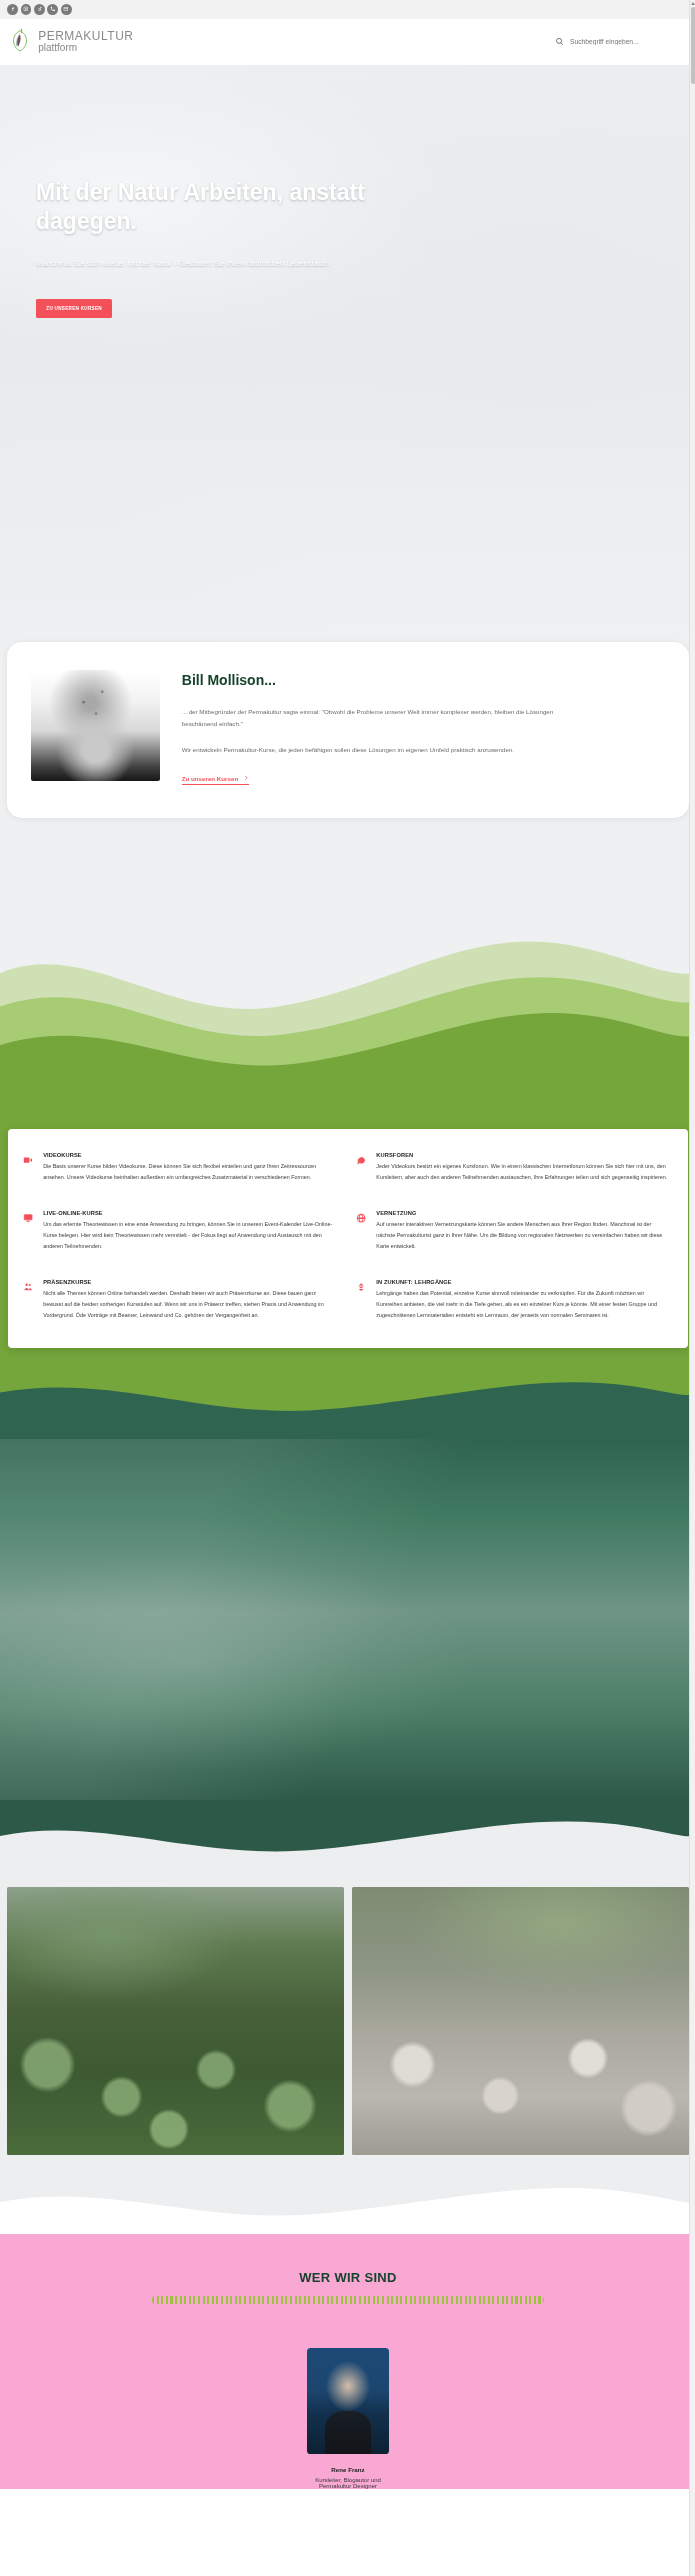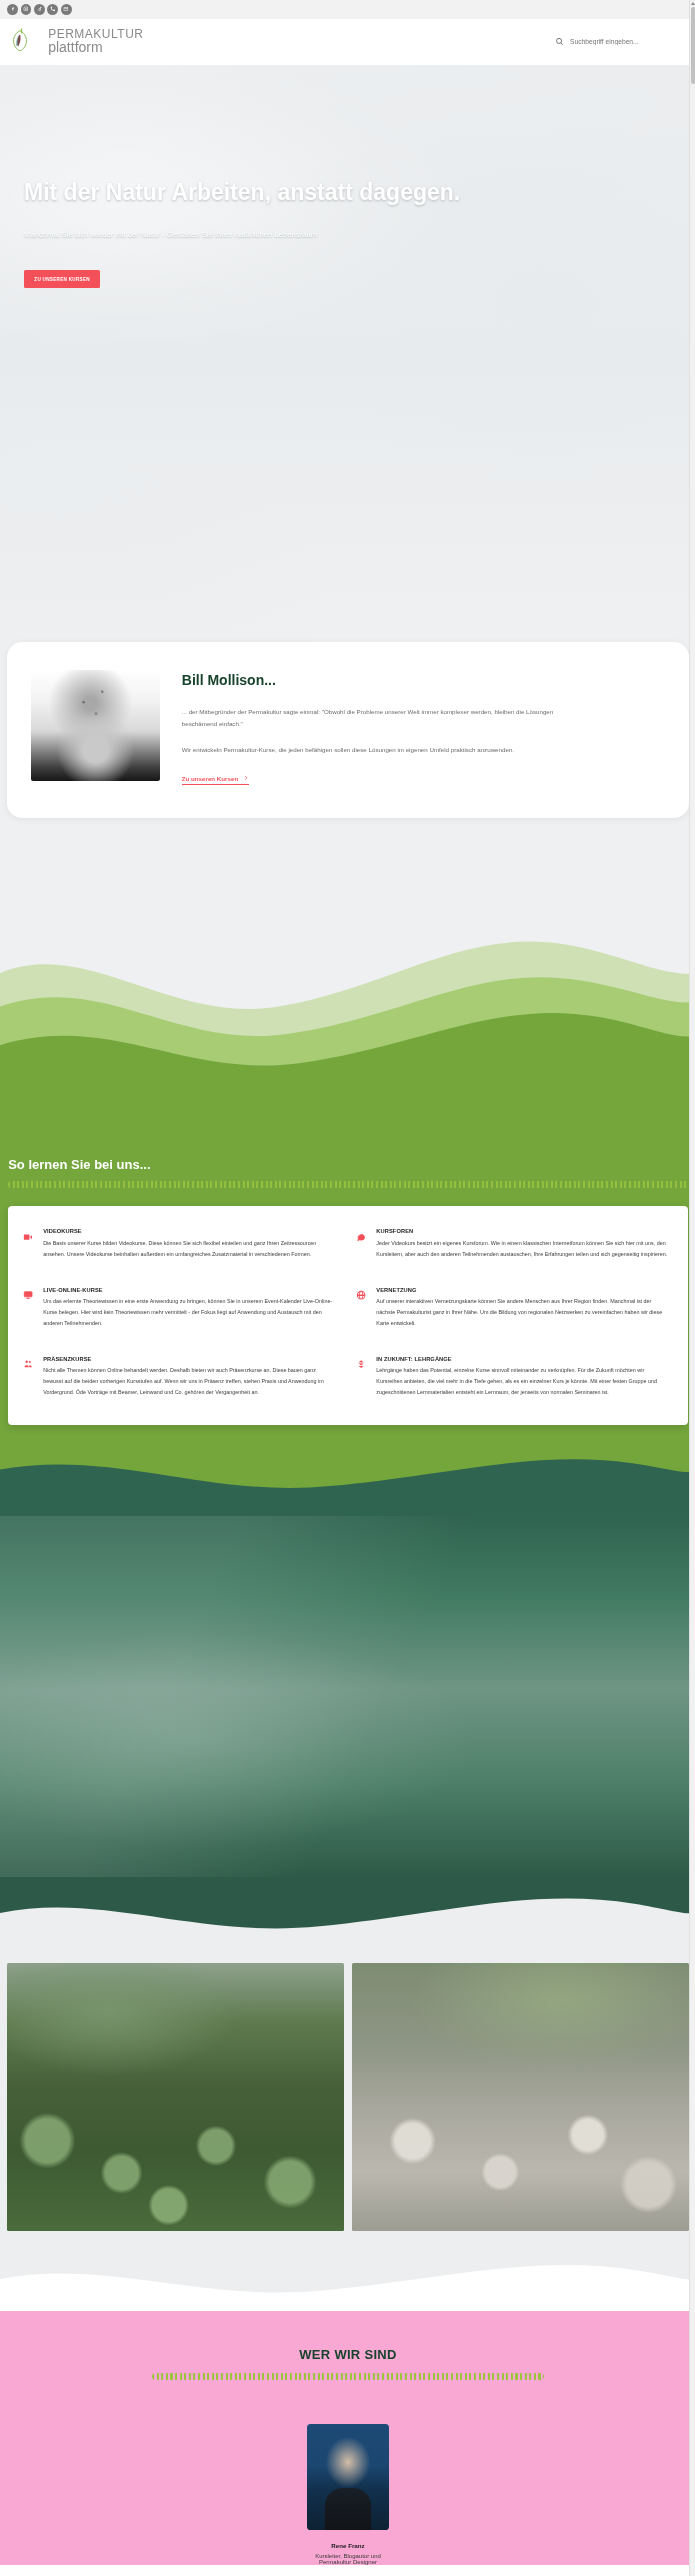--- a/index.html
+++ b/index.html
@@ -39,25 +39,25 @@
     font-size: 5.2px; line-height: 1;
   }
   .social-pill svg { width: 5.7px; height: 5.7px; fill: #fff; }
 
   
   .header {
     height: 46px; background: #fff;
     display: flex; align-items: center; justify-content: space-between;
     padding: 0 15.5px 0 8.2px;
   }
-  .brand { display: flex; align-items: center; gap: 16px; }
+  .brand { display: flex; align-items: center; gap: 6px; }
   .brand-mark { width: 24px; height: 30px; position: relative; }
   .brand-text { line-height: 1.05; }
   .brand-title { font-size: 12px; letter-spacing: 0.5px; color: #8a8a8a; font-weight: 400; }
-  .brand-sub { font-size: 14px; color: #8a8a8a; font-weight: 400; }
+  .brand-sub { font-size: 10px; color: #8a8a8a; font-weight: 400; }
   .searchbox { display: flex; gap: 6.2px; padding-right: 15.5px; }
   .search-icon { width: 9.3px; height: 9.3px; }
   .search-input {
     border: none; outline: none; background: transparent;
     font-family: "Liberation Sans", sans-serif;
     font-size: 6.7px; color: #9a9a9a; width: 95px;
   }
 
   
   .hero {
@@ -65,21 +65,21 @@
     background: linear-gradient(160deg,#eef0f2 0%, #e9ecee 35%, #eceef0 65%, #f2f3f4 100%);
   }
   .hero-photo {
     position: absolute; inset: 0;
     background:
       radial-gradient(ellipse 464px 216px at 18% 22%, rgba(255,255,255,.55), rgba(255,255,255,0) 70%),
       radial-gradient(ellipse 361px 258px at 78% 40%, rgba(231,235,238,.85), rgba(231,235,238,0) 70%),
       linear-gradient(180deg,#eceef0 0%,#e8ebed 50%,#f0f1f3 100%);
     opacity: .95;
   }
-  .hero-inner { position: relative; padding: 113px 0 0 24px; max-width: 464px; }
+  .hero-inner { position: relative; padding: 113px 0 0 36px; max-width: 464px; }
   .hero-title {
     font-size: 23px; font-weight: 700; color: #ffffff;
     line-height: 1.28; text-shadow: 0 1px 2.6px rgba(120,128,134,.45);
   }
   .hero-sub {
     margin-top: 23px; font-size: 7.7px; color: #ffffff; font-weight: 400;
     text-shadow: 0 0.5px 1.5px rgba(120,128,134,.5);
   }
   .hero-cta {
     display: inline-block; margin-top: 31px;
@@ -317,24 +317,20 @@
   </section>
 
   <svg class="wave-green" viewBox="0 0 1350 420" preserveAspectRatio="none" height="216">
     <rect x="0" y="0" width="1350" height="420" fill="#eff0f1"></rect>
     <path d="M0,150 C170,80 330,250 540,215 C760,178 900,60 1100,95 C1210,114 1290,160 1350,150 L1350,420 L0,420 Z" fill="#cfe0b4"></path>
     <path d="M0,215 C200,145 340,300 560,268 C790,234 930,130 1130,165 C1235,183 1300,215 1350,205 L1350,420 L0,420 Z" fill="#a7cc74"></path>
     <path d="M0,290 C210,225 360,355 580,325 C810,294 960,200 1160,235 C1255,252 1305,280 1350,272 L1350,420 L0,420 Z" fill="#74a63c"></path>
   </svg>
 
   <section class="green-band">
-    <div class="green-band-inner">
-      <h2 class="section-title-light">So lernen Sie bei uns...</h2>
-      <div class="leaf-rule"></div>
-    </div>
 
     <div class="features-wrap">
       <div class="features-card">
         <div class="features-grid">
 
           <div class="feature">
             <span class="feature-icon">
               <svg viewBox="0 0 24 24">
                   <path d="M3 6h11a1 1 0 0 1 1 1v10a1 1 0 0 1-1 1H3a1 1 0 0 1-1-1V7a1 1 0 0 1 1-1m14 4.5 4-3v9l-4-3z"></path>
                 </svg>

